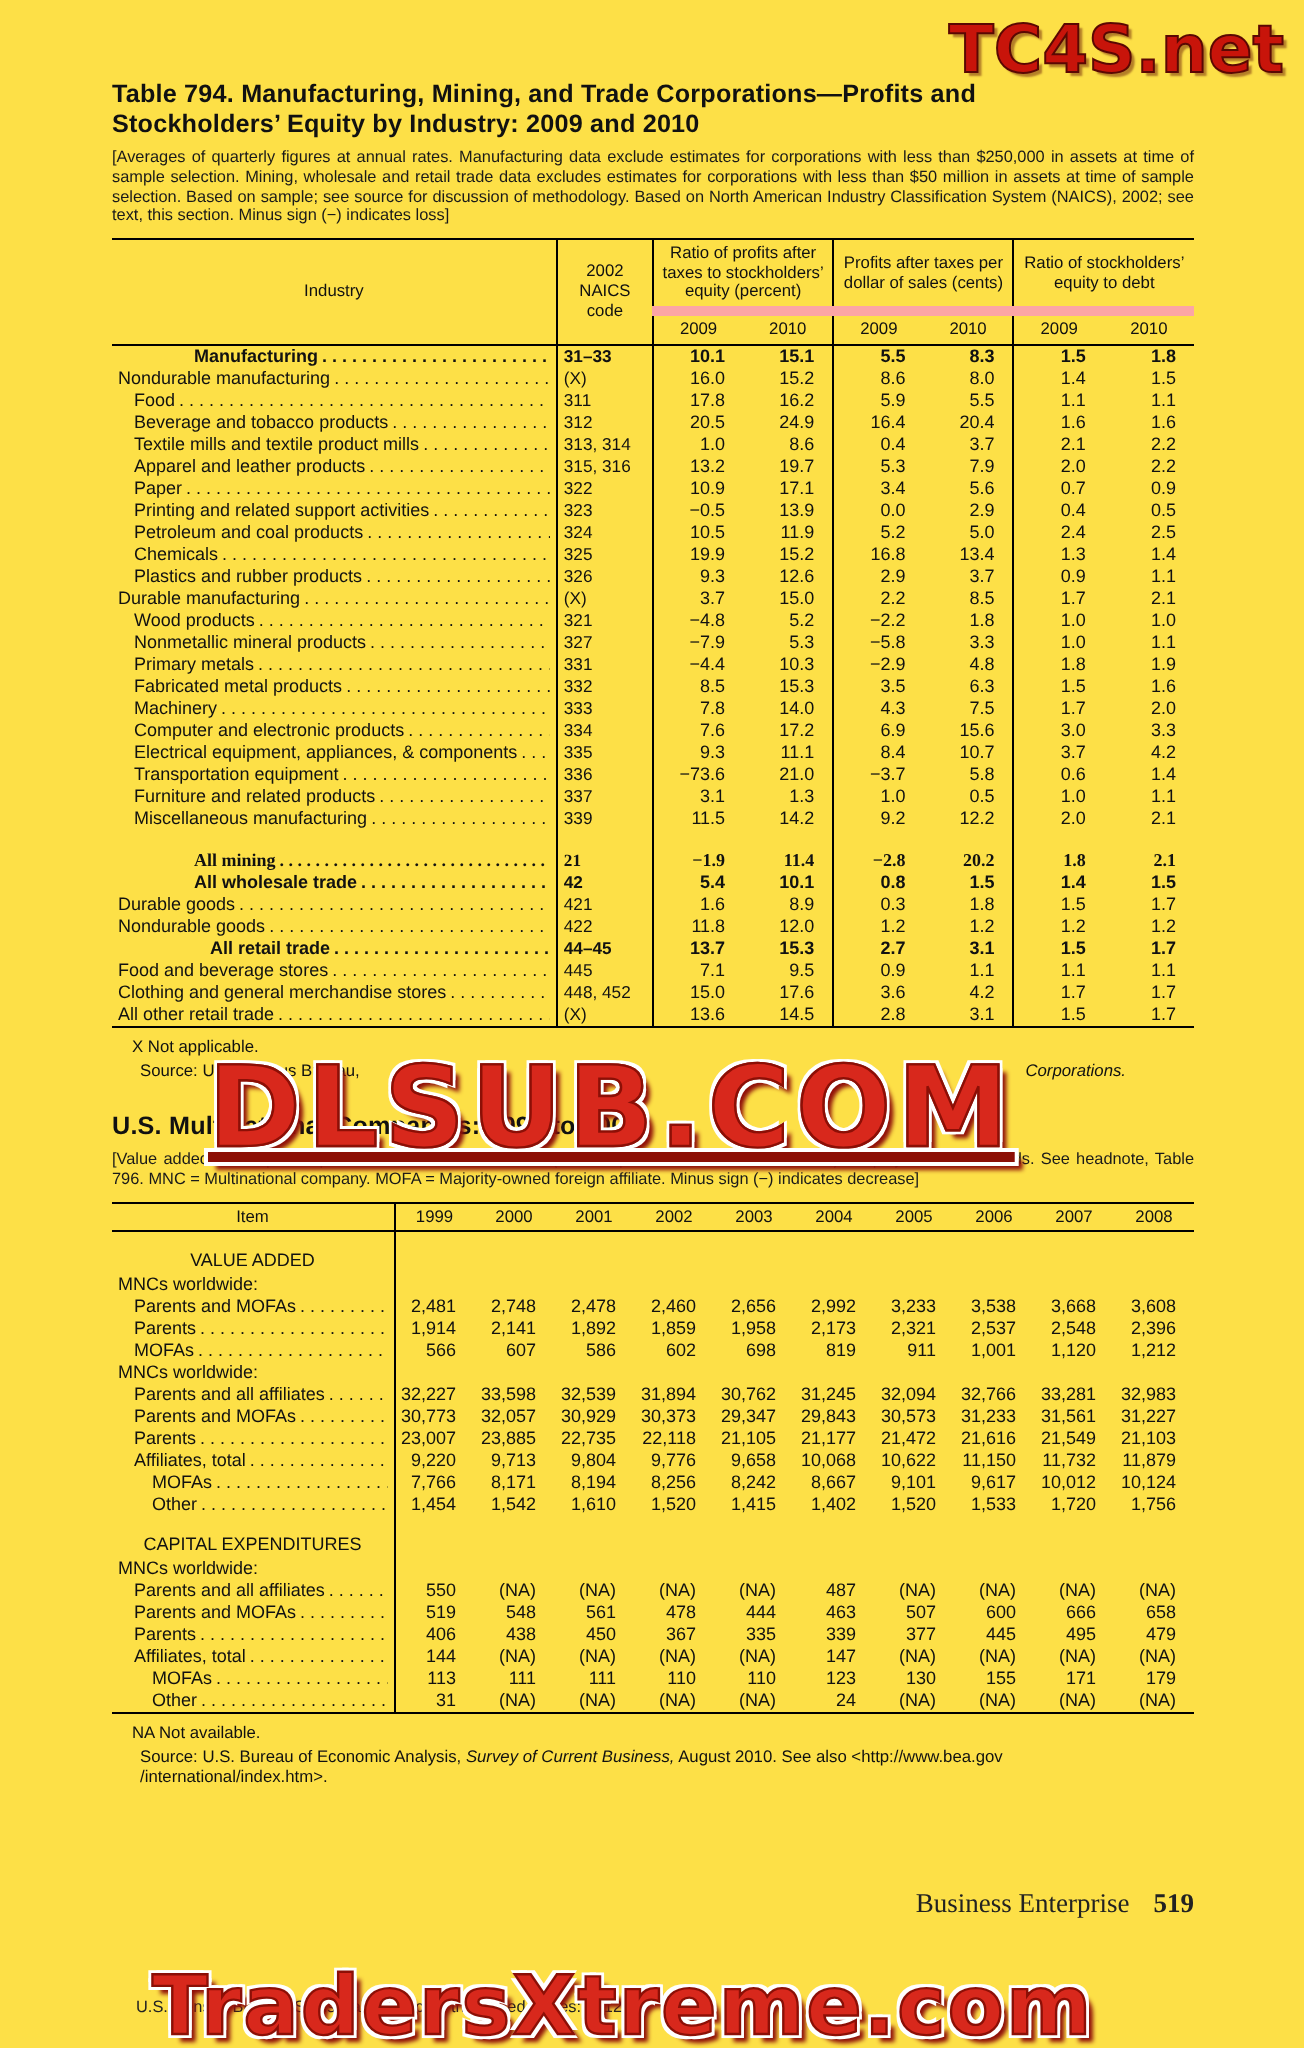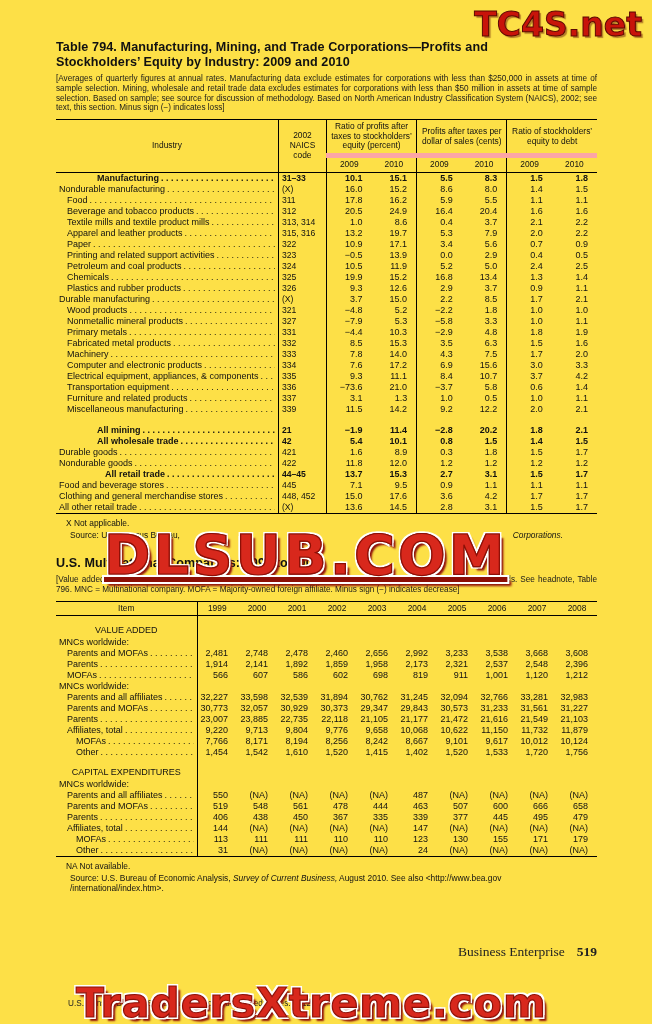--- a/index.html
+++ b/index.html
@@ -14,21 +14,21 @@
   .dtable{margin-top:6px;border-top:1.6px solid #000;border-bottom:1.2px solid #000;font-size:9px;}
   .dtable thead th{font-weight:normal;font-size:8.4px;line-height:9.6px;text-align:center;
                    vertical-align:middle;padding:2px 2px;}
   .dtable thead th.grp{border-bottom:5px solid #fca5a5;}
   .dtable tbody{border-top:1px solid #000;}
   .bl{border-left:1px solid #000;}
   .dtable td{padding:0 3px;line-height:11px;vertical-align:bottom;}
   .num{text-align:right;padding-right:9px !important;}
   .naics{text-align:left;font-size:8.6px;}
   tr.b{font-weight:bold;}
-  tr.sp td{padding-top:10px;}
+  tr.sp td{padding-top:10px;font-family:Liberation Serif, serif;}
 
   .rl{display:flex;overflow:hidden;}
   .lbl{white-space:nowrap;flex:0 0 auto;}
   .dots{flex:1 1 auto;overflow:hidden;white-space:nowrap;margin-left:2px;}
   .dots::after{content:". . . . . . . . . . . . . . . . . . . . . . . . . . . . . . . . . . . . . . . . . . . . . . . . . . . . .";}
 
   .t794 tr.i1 .lbl{padding-left:8px;}
   .t794 tr.i2 .lbl{padding-left:38px;}
   .t794 tr.i3 .lbl{padding-left:46px;}
 

